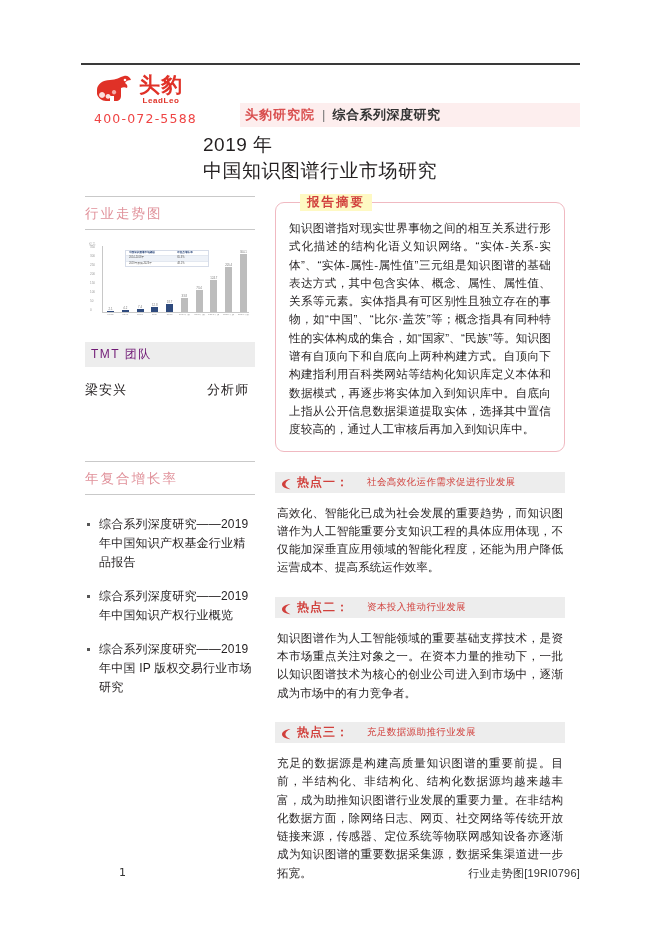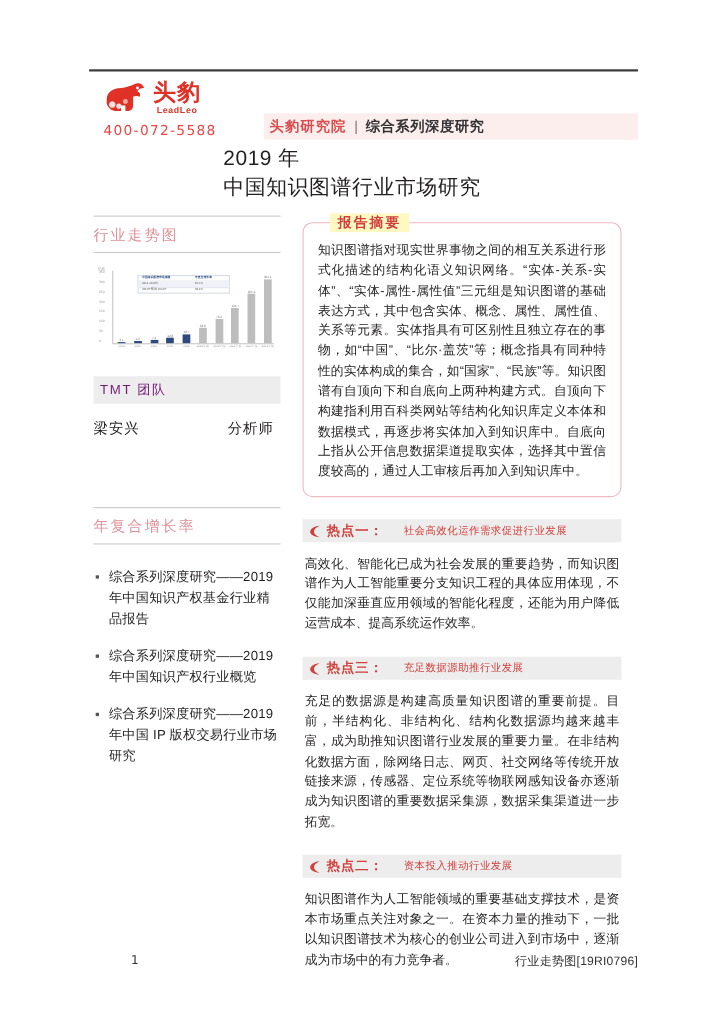--- a/index.html
+++ b/index.html
@@ -558,36 +558,36 @@
       <div class="hs-body">高效化、智能化已成为社会发展的重要趋势，而知识图谱作为人工智能重要分支知识工程的具体应用体现，不仅能加深垂直应用领域的智能化程度，还能为用户降低运营成本、提高系统运作效率。</div>
     </div>
 
     <div class="hotspot">
       <div class="hs-bar">
         <span class="hs-mark">
           <svg width="11" height="12" viewBox="0 0 11 12">
             <path d="M9.5 1 C4 1.5, 1 4, 1 6.3 C1 8.7, 4 10.8, 9.5 11.3 C6 9.6, 4.4 8.2, 4.4 6.3 C4.4 4.3, 6 2.8, 9.5 1 Z" fill="#d1403c"></path>
           </svg>
         </span>
-        <span class="hs-label">热点三：</span>
-        <span class="hs-title">充足数据源助推行业发展</span>
+        <span class="hs-label">热点二：</span>
+        <span class="hs-title">资本投入推动行业发展</span>
       </div>
-      <div class="hs-body">充足的数据源是构建高质量知识图谱的重要前提。目前，半结构化、非结构化、结构化数据源均越来越丰富，成为助推知识图谱行业发展的重要力量。在非结构化数据方面，除网络日志、网页、社交网络等传统开放链接来源，传感器、定位系统等物联网感知设备亦逐渐成为知识图谱的重要数据采集源，数据采集渠道进一步拓宽。</div>
+      <div class="hs-body">知识图谱作为人工智能领域的重要基础支撑技术，是资本市场重点关注对象之一。在资本力量的推动下，一批以知识图谱技术为核心的创业公司进入到市场中，逐渐成为市场中的有力竞争者。</div>
     </div>
 
     <div class="hotspot">
       <div class="hs-bar">
         <span class="hs-mark">
           <svg width="11" height="12" viewBox="0 0 11 12">
             <path d="M9.5 1 C4 1.5, 1 4, 1 6.3 C1 8.7, 4 10.8, 9.5 11.3 C6 9.6, 4.4 8.2, 4.4 6.3 C4.4 4.3, 6 2.8, 9.5 1 Z" fill="#d1403c"></path>
           </svg>
         </span>
-        <span class="hs-label">热点二：</span>
-        <span class="hs-title">资本投入推动行业发展</span>
+        <span class="hs-label">热点三：</span>
+        <span class="hs-title">充足数据源助推行业发展</span>
       </div>
-      <div class="hs-body">知识图谱作为人工智能领域的重要基础支撑技术，是资本市场重点关注对象之一。在资本力量的推动下，一批以知识图谱技术为核心的创业公司进入到市场中，逐渐成为市场中的有力竞争者。</div>
+      <div class="hs-body">充足的数据源是构建高质量知识图谱的重要前提。目前，半结构化、非结构化、结构化数据源均越来越丰富，成为助推知识图谱行业发展的重要力量。在非结构化数据方面，除网络日志、网页、社交网络等传统开放链接来源，传感器、定位系统等物联网感知设备亦逐渐成为知识图谱的重要数据采集源，数据采集渠道进一步拓宽。</div>
     </div>
   </div>
 
   <div class="footer-page">1</div>
   <div class="footer-code">行业走势图[19RI0796]</div>
 
 </div>
 
 </body></html>

